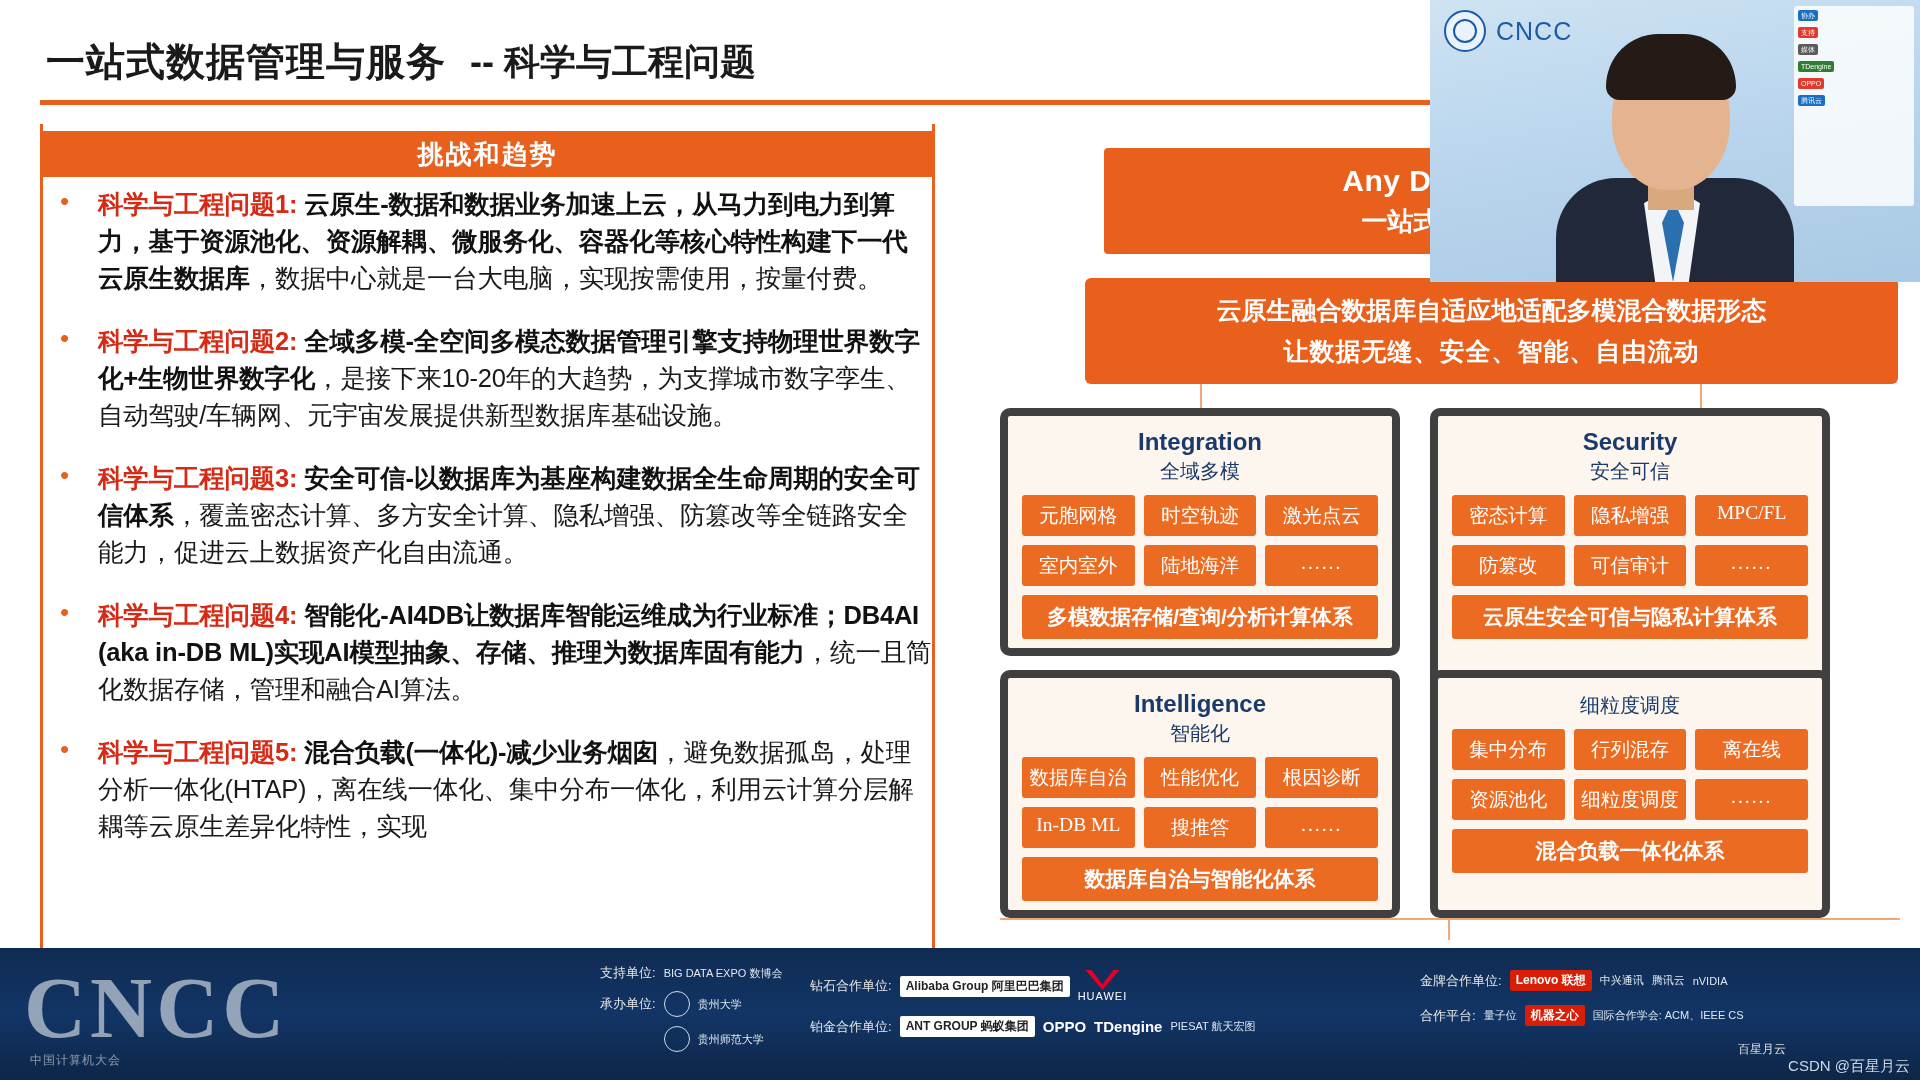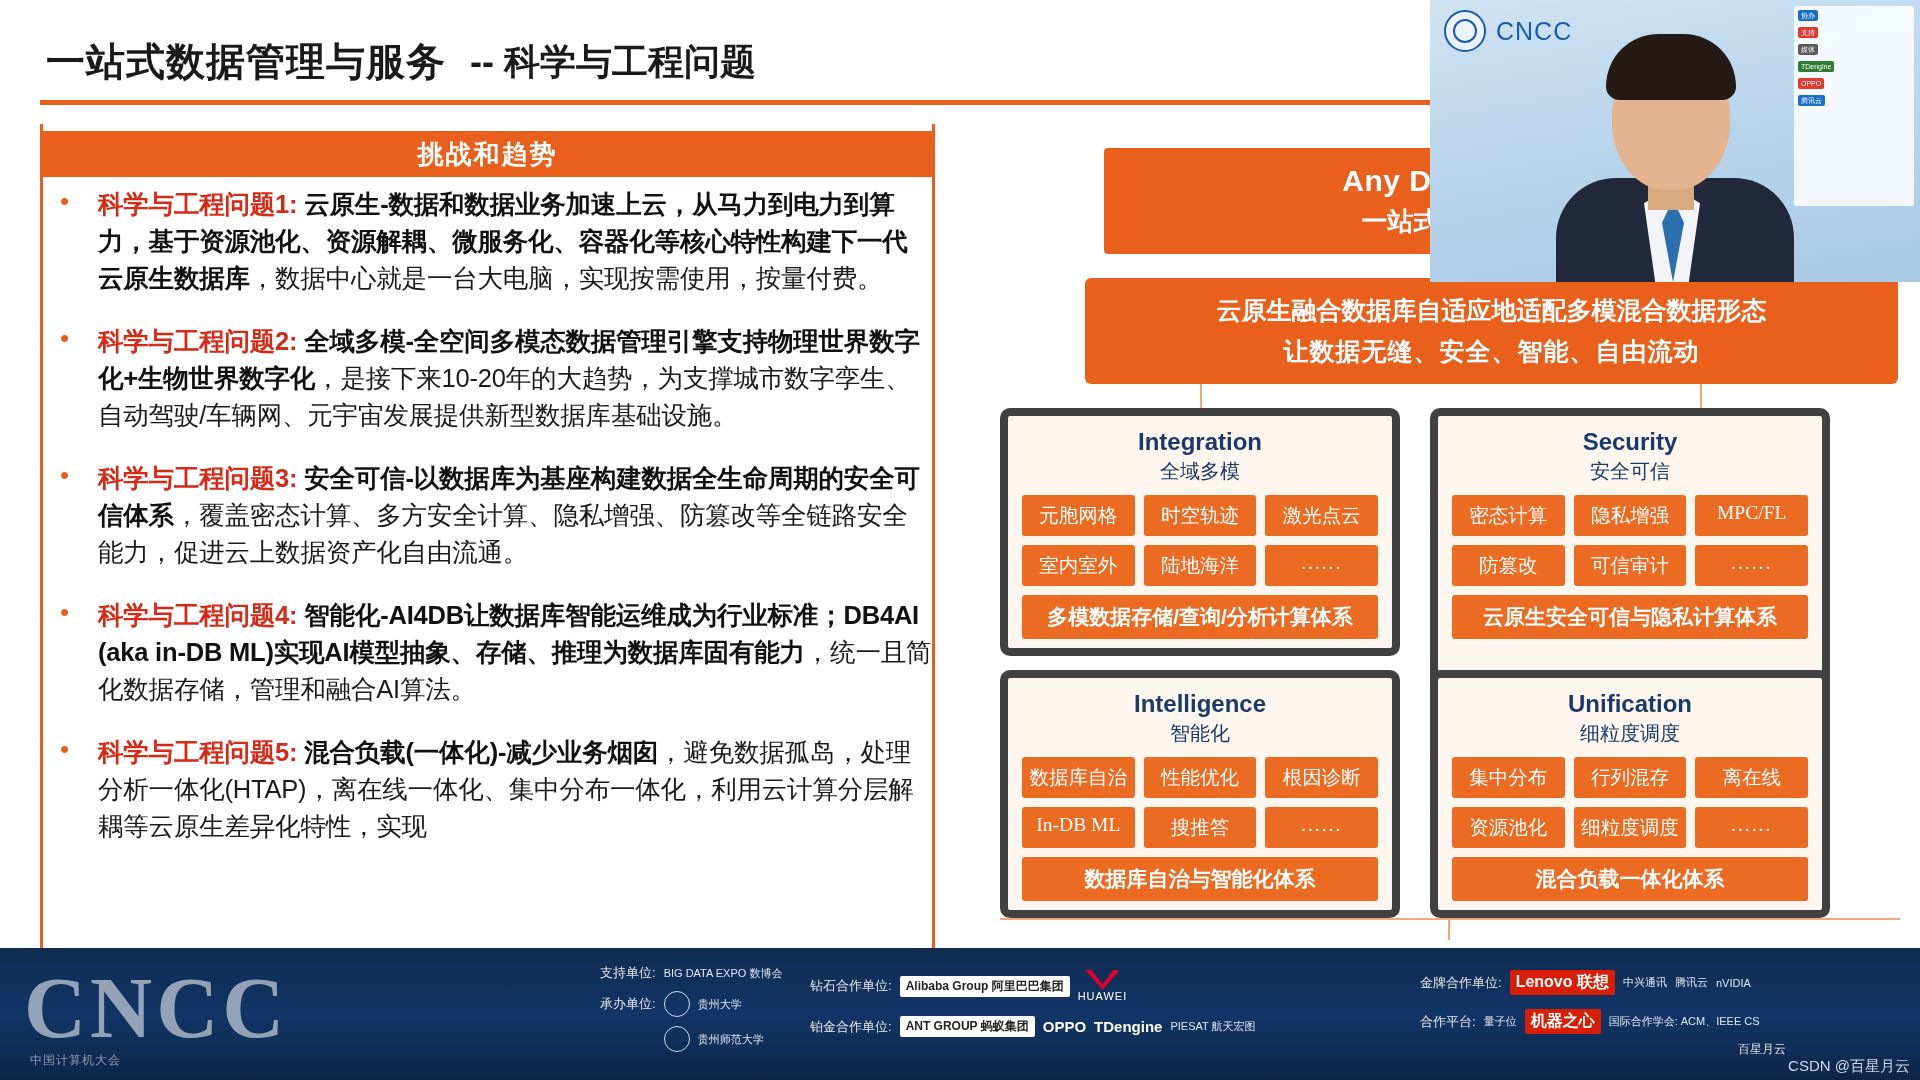--- a/index.html
+++ b/index.html
@@ -190,21 +190,21 @@
     position: absolute; left: 30px; top: 104px; font-size: 12px;
     color: rgba(255,255,255,0.5); letter-spacing: 1px;
   }
   .bn-col { position: absolute; color: #fff; font-size: 12.5px; }
   .bn-label { color: #e6e6e6; font-size: 13px; white-space: nowrap; }
   .bn-row { display: flex; align-items: center; gap: 8px; margin-bottom: 9px; }
   .logo-pill {
     background: #fff; color: #222; border-radius: 2px; padding: 2px 6px;
     font-size: 12px; font-weight: bold; white-space: nowrap;
   }
-  .logo-red { background: #d81e06; color: #fff; border-radius: 2px; padding: 2px 6px; font-size: 16px; font-weight: bold; }
+  .logo-red { background: #d81e06; color: #fff; border-radius: 2px; padding: 2px 6px; font-size: 12px; font-weight: bold; }
   .logo-plain { color: #fff; font-size: 15px; font-weight: bold; white-space: nowrap; }
   .logo-small { color: #dfe7f2; font-size: 11px; white-space: nowrap; }
   .uni-seal {
     width: 26px; height: 26px; border-radius: 50%; border: 1.5px solid #cfdaea;
     display: inline-block;
   }
   .csdn {
     position: absolute; right: 10px; bottom: 4px; color: #cfd8e6; font-size: 15px;
   }
   .bd-watermark {
@@ -326,21 +326,20 @@
       </div>
       <div class="chip-row">
         <div class="chip">In-DB ML</div>
         <div class="chip">搜推答</div>
         <div class="chip ellipsis">......</div>
       </div>
       <div class="band">数据库自治与智能化体系</div>
     </div>
 
     <div class="card c4">
-      <div class="card-title">Unification</div>
       <div class="card-sub">细粒度调度</div>
       <div class="chip-row">
         <div class="chip">集中分布</div>
         <div class="chip">行列混存</div>
         <div class="chip">离在线</div>
       </div>
       <div class="chip-row">
         <div class="chip">资源池化</div>
         <div class="chip">细粒度调度</div>
         <div class="chip ellipsis">......</div>

